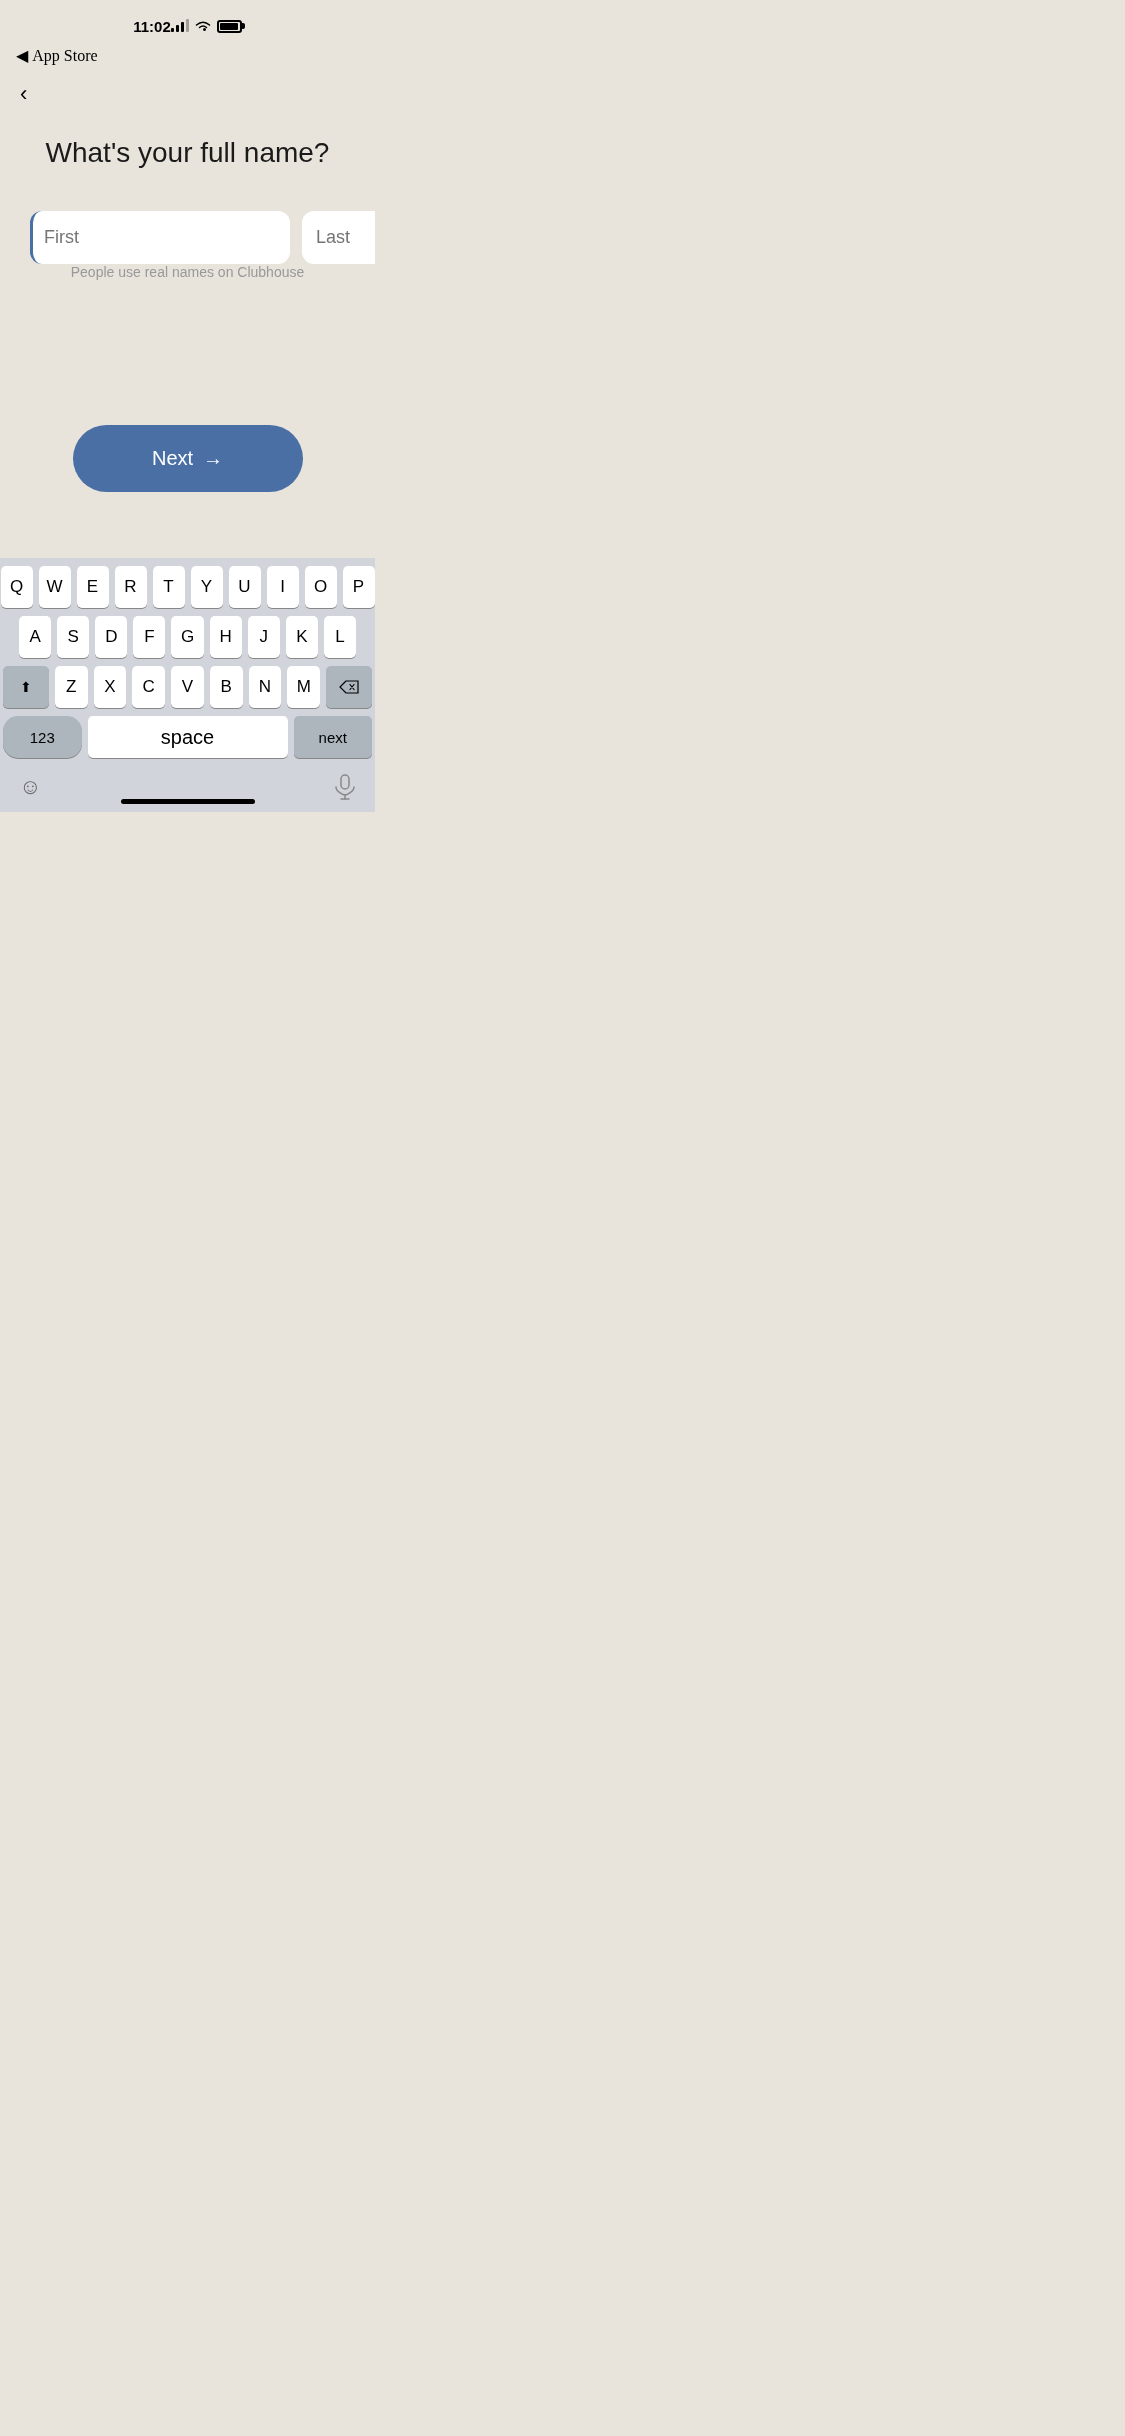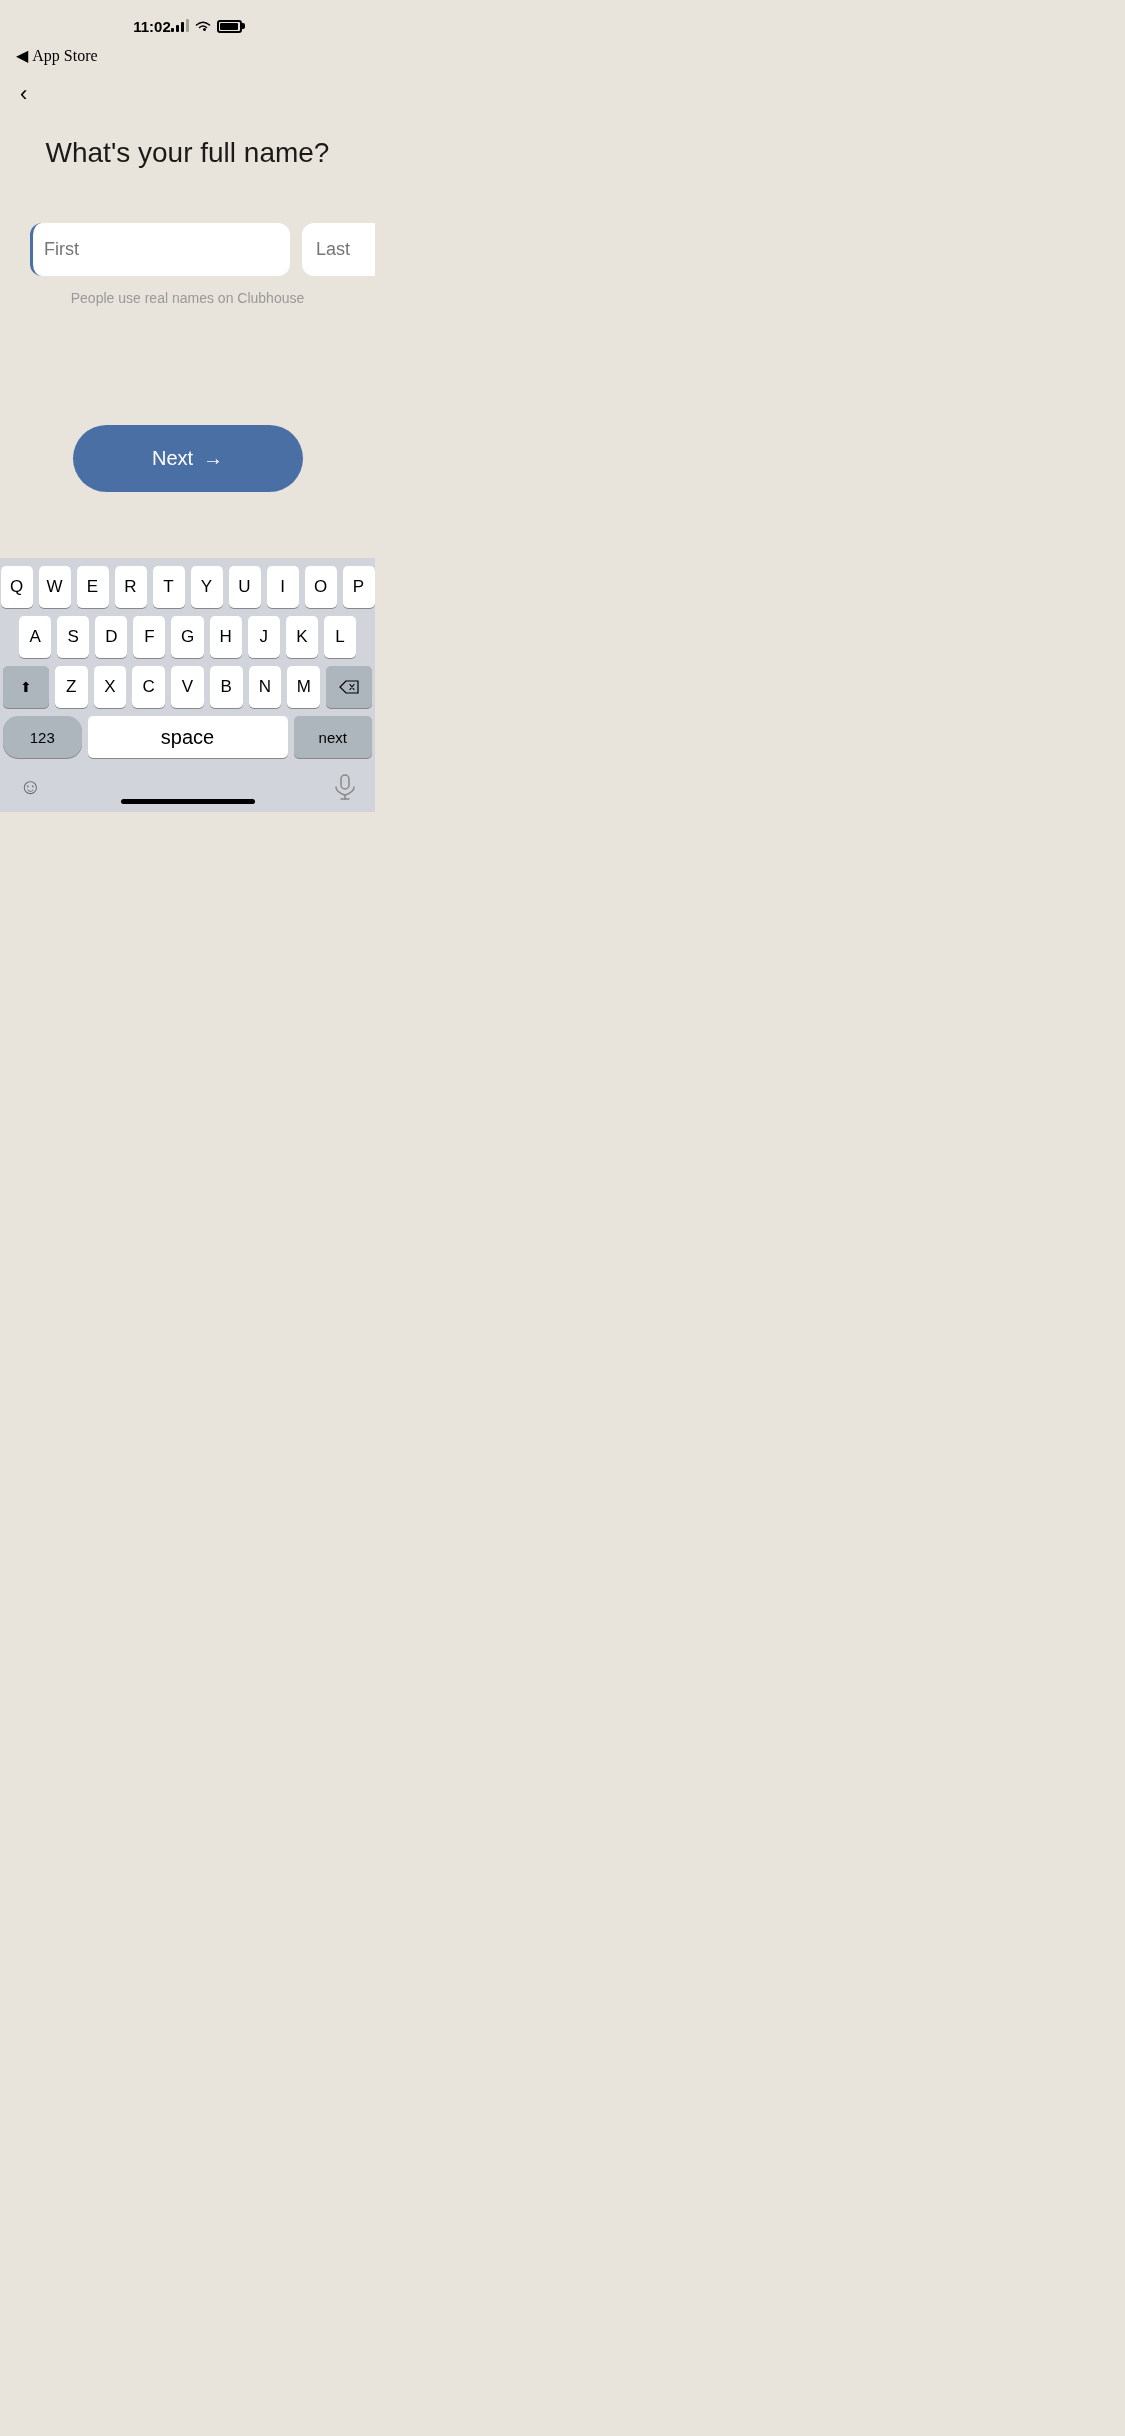--- a/index.html
+++ b/index.html
@@ -112,30 +112,29 @@
       display: flex;
       flex-direction: column;
       align-items: center;
     }
 
     .page-title {
       font-size: 28px;
       font-weight: 500;
       color: #1a1a1a;
       text-align: center;
-      margin-bottom: 52px;
+      margin-bottom: 40px;
       line-height: 1.3;
     }
 
     
     .name-inputs {
       display: flex;
       gap: 12px;
       width: 100%;
-      margin-bottom: 14px;
     }
 
     .name-input {
       flex: 1;
       background: #fff;
       border: none;
       border-radius: 12px;
       padding: 16px 14px;
       font-size: 18px;
       color: #999;

